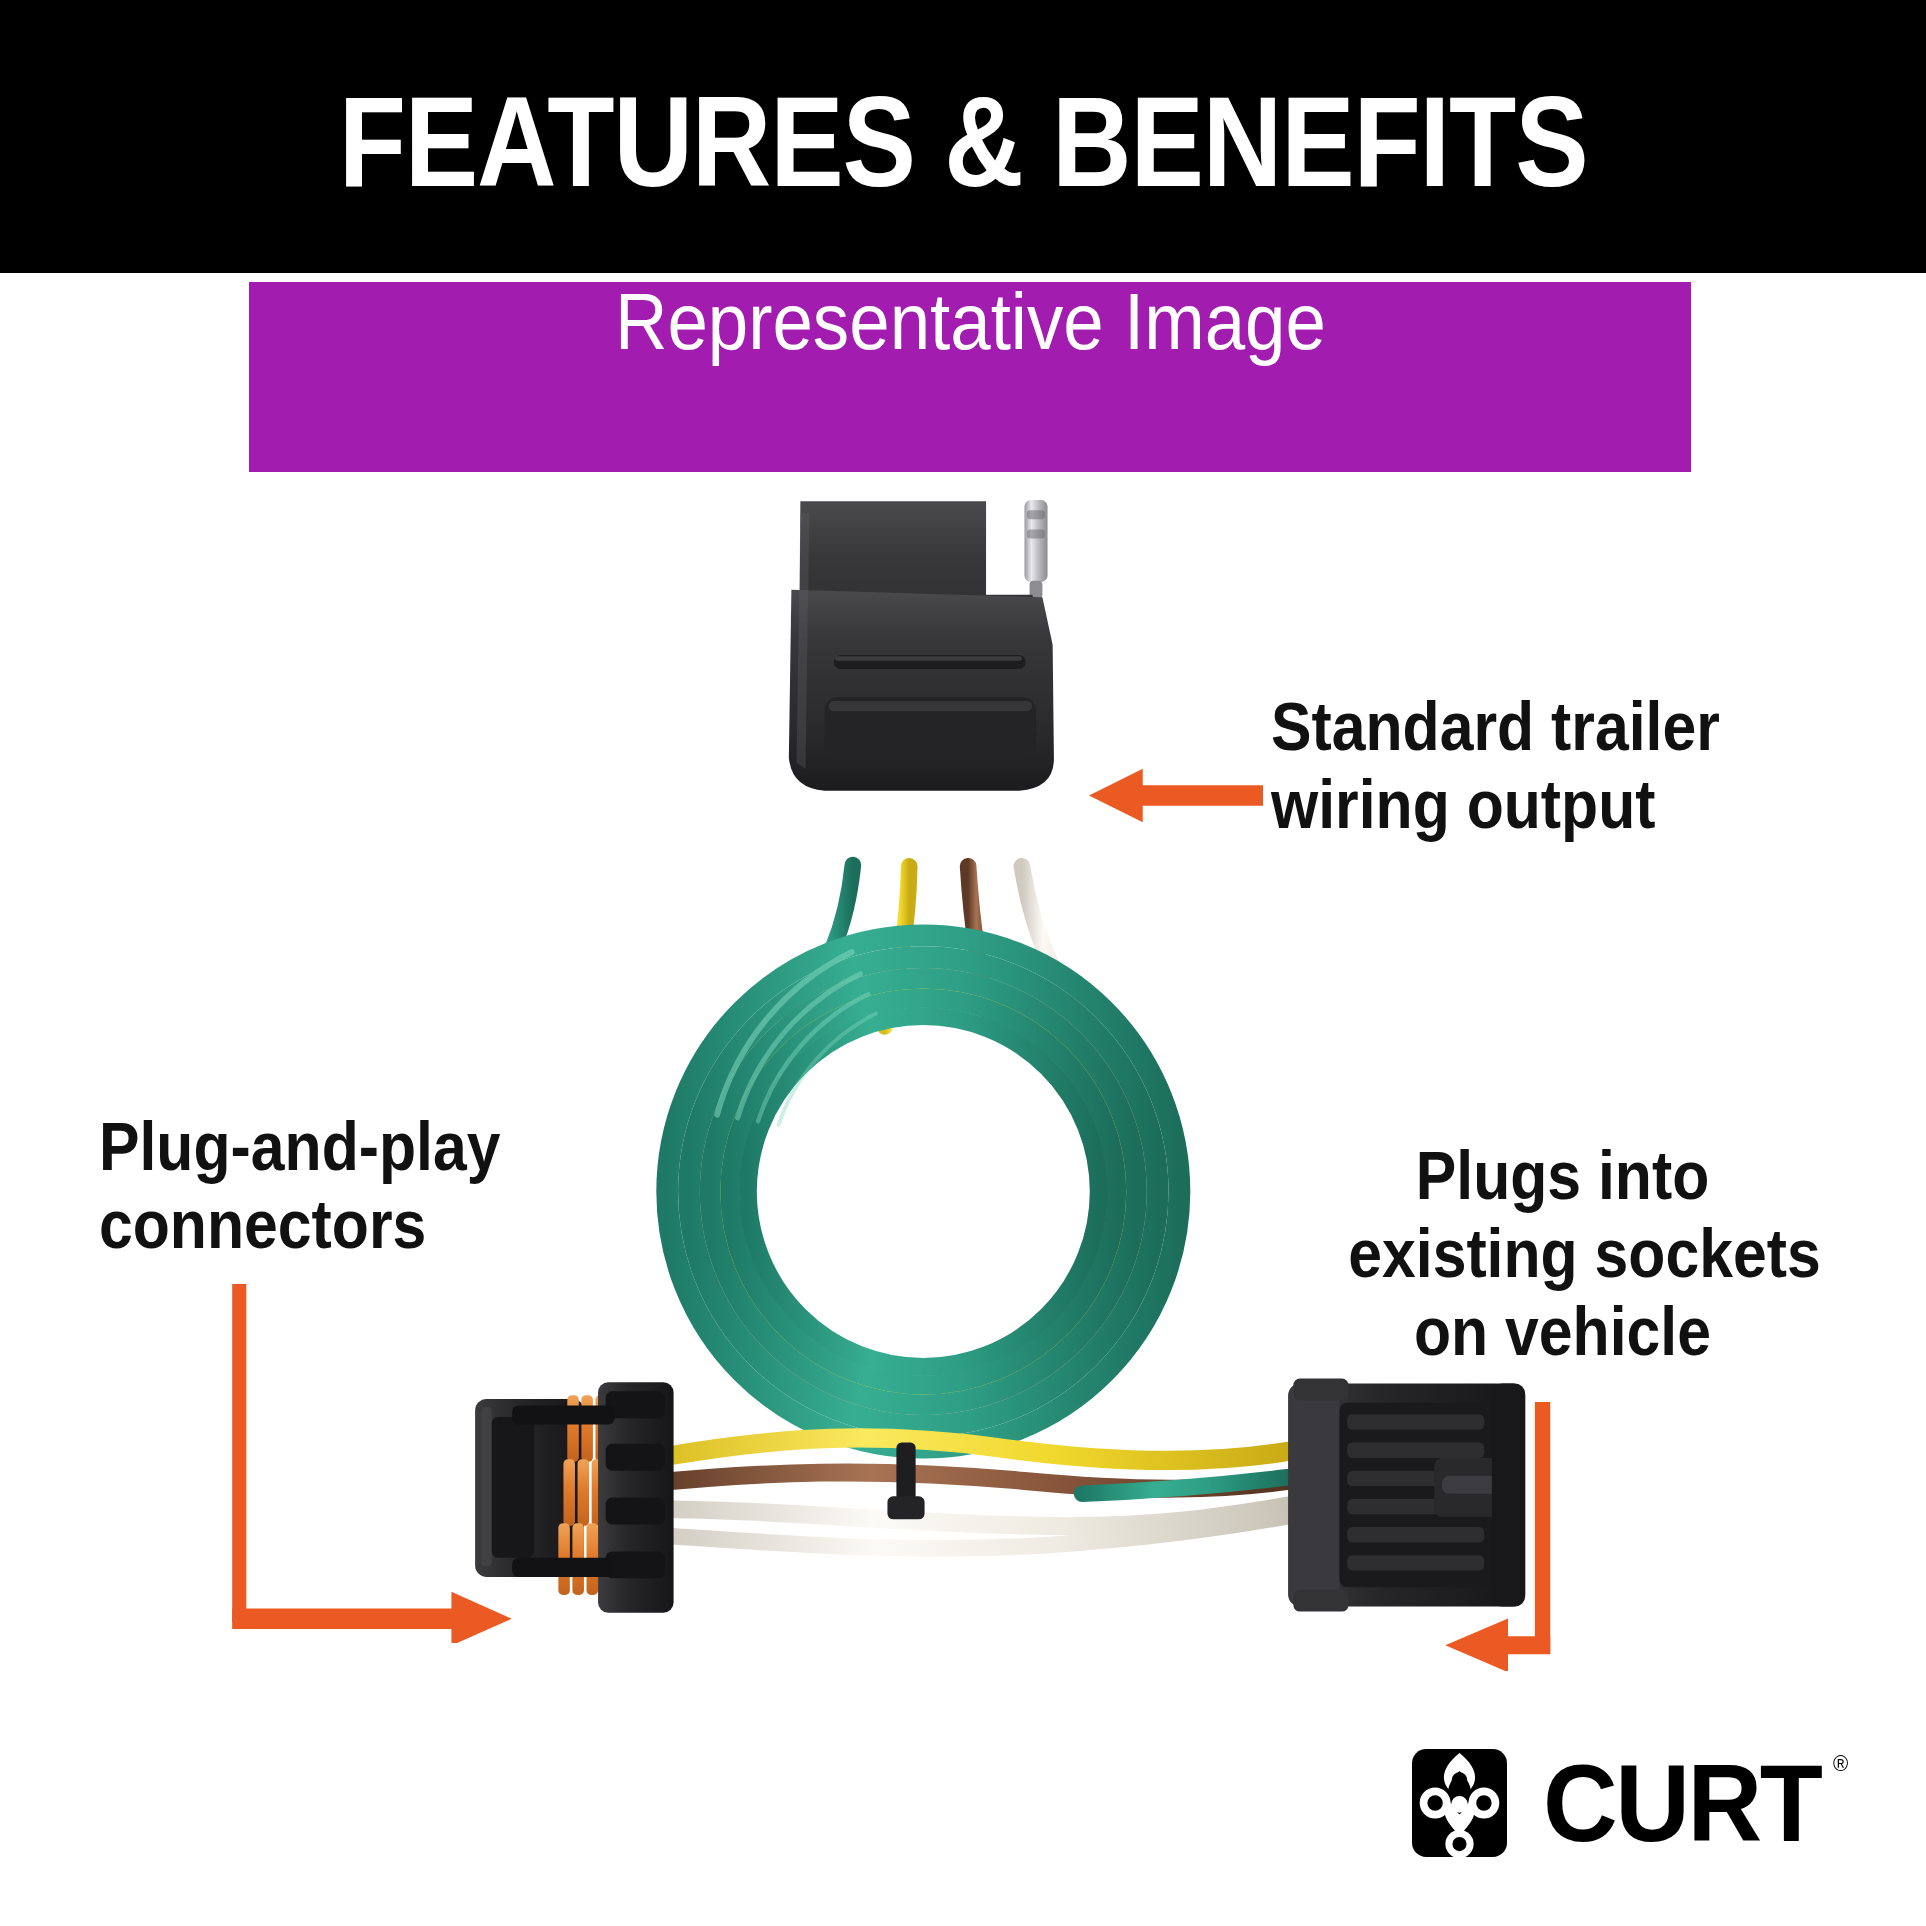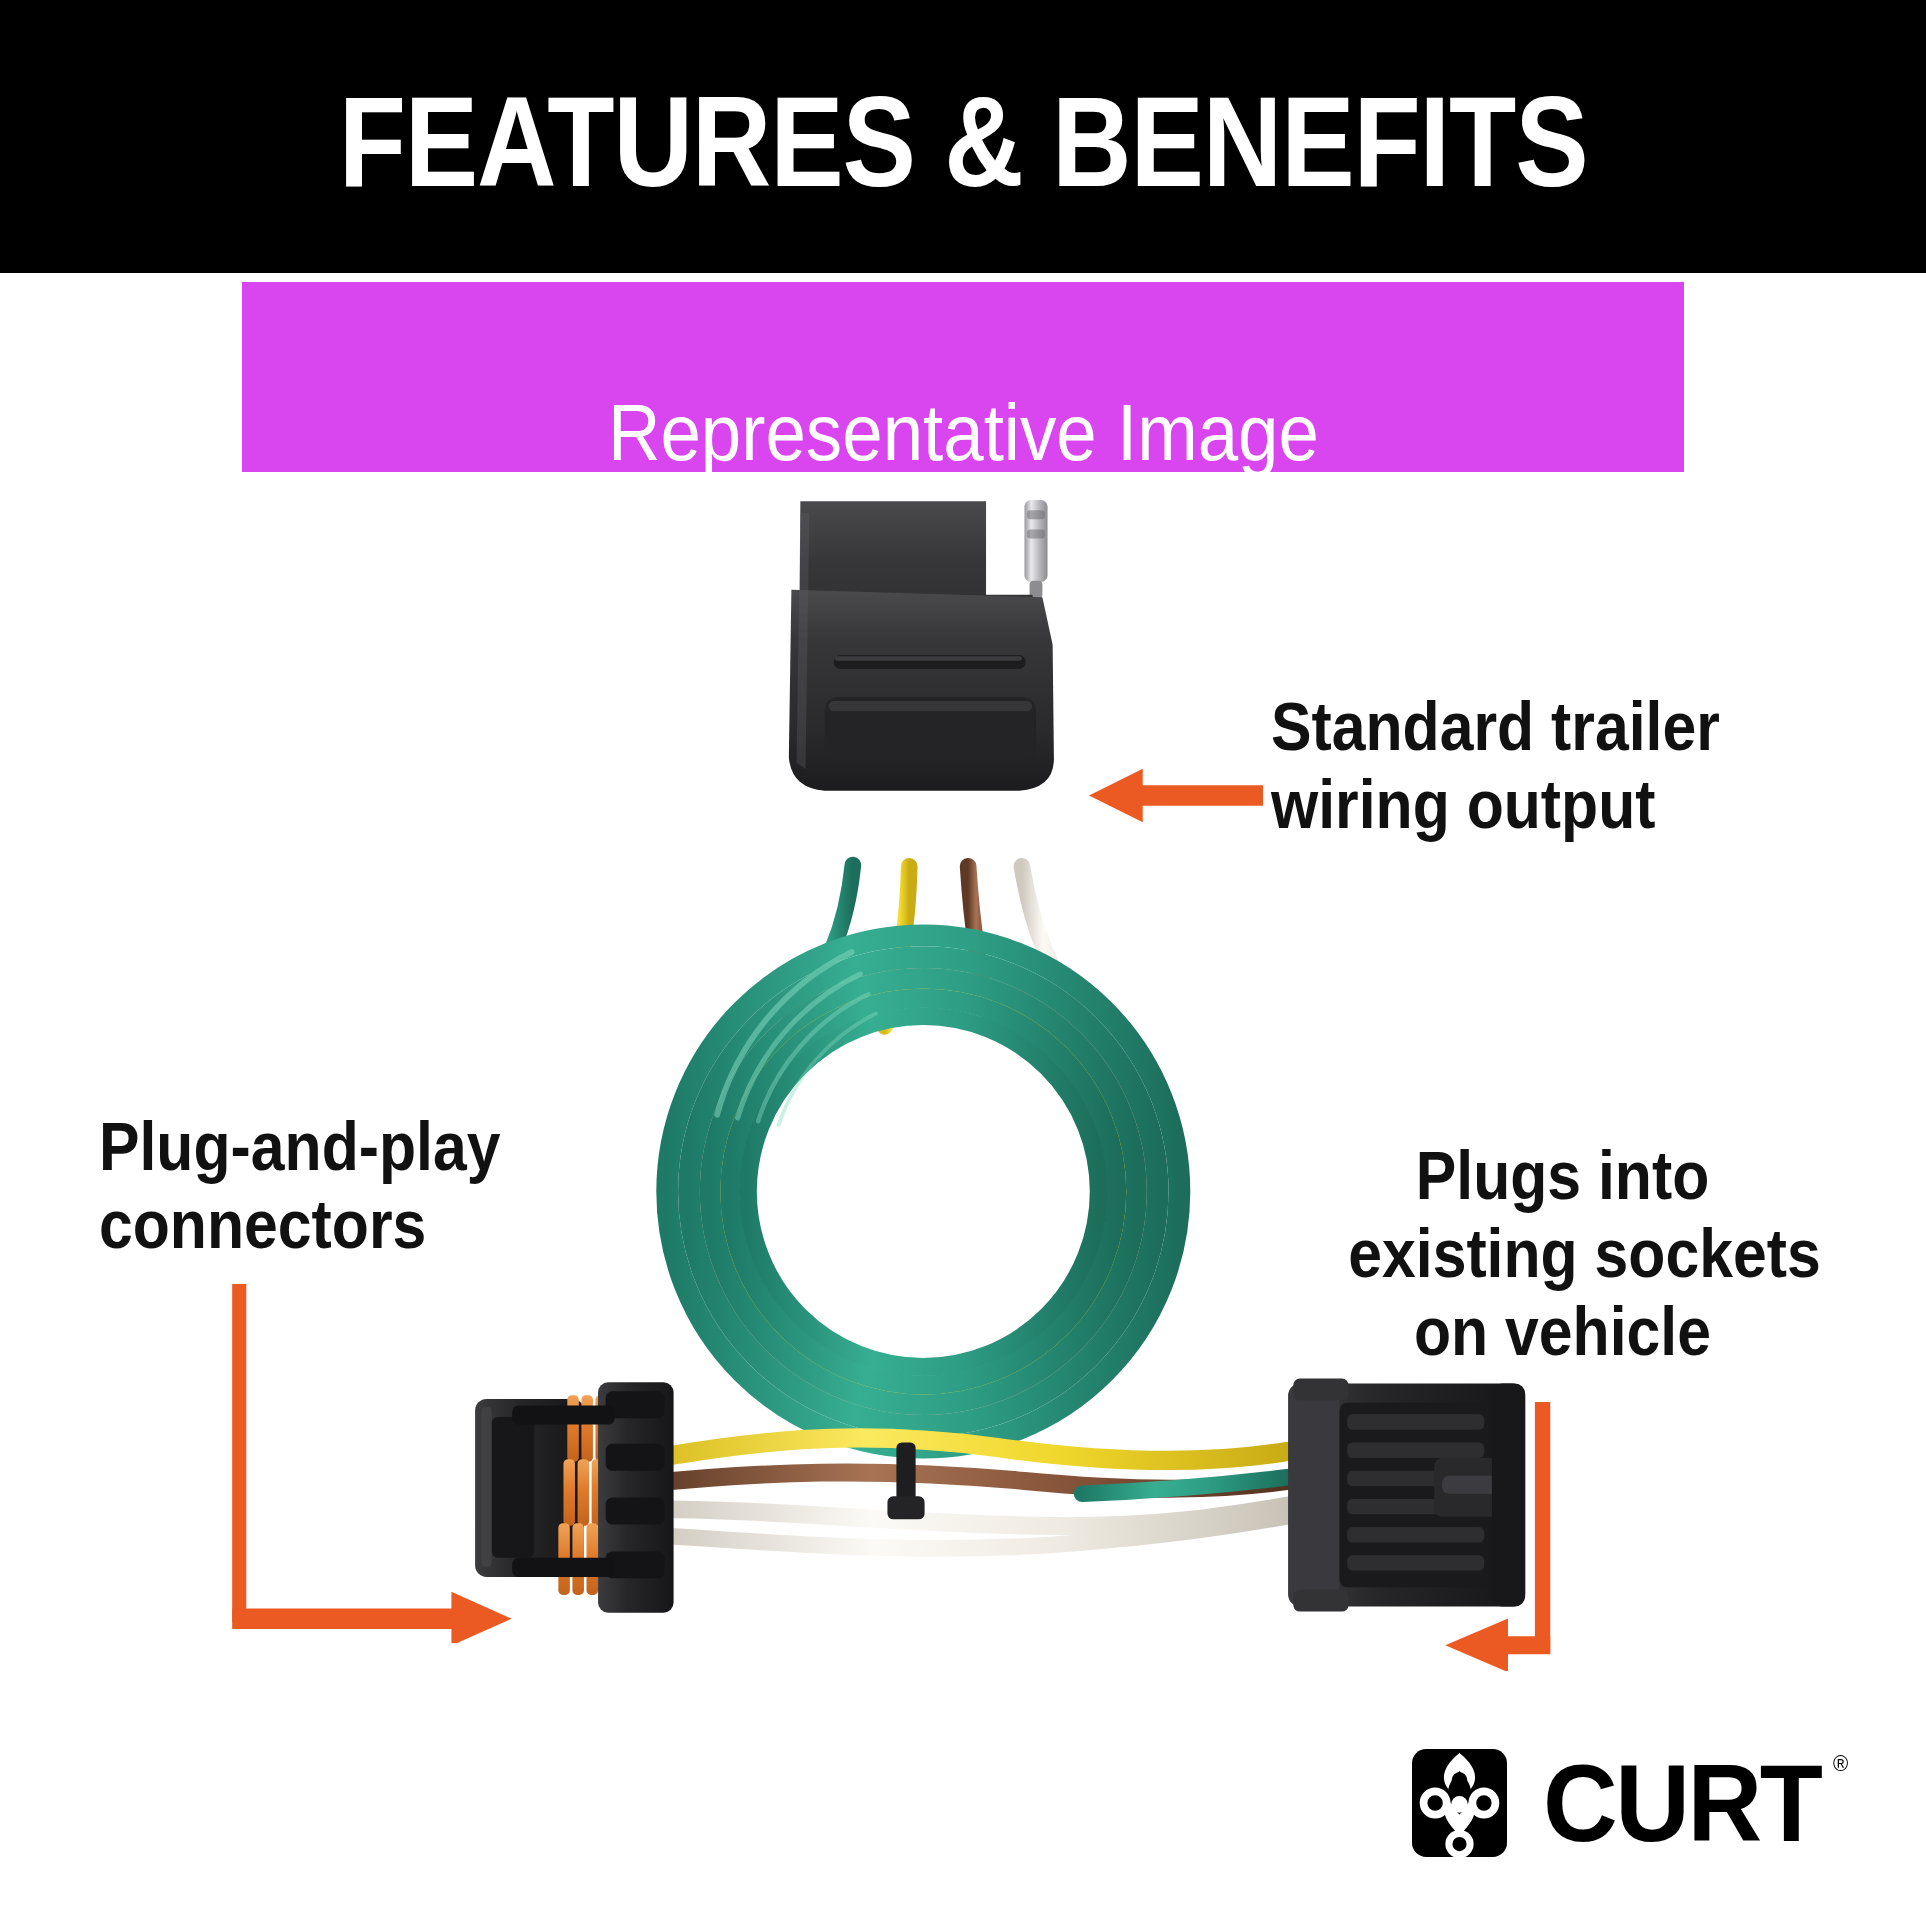--- a/index.html
+++ b/index.html
@@ -24,23 +24,23 @@
     letter-spacing:-1.3px;
     transform:scaleX(0.86);
     transform-origin:center center;
     white-space:nowrap;
     line-height:1;
     margin-top:11.5px;
   }
 
   
   .subtitle-band{
-    position:absolute;left:242px;top:282px;width:1442px;height:190px;
-    background:#d946ef;
-    display:flex;align-items:flex-end;justify-content:center;
+    position:absolute;left:249px;top:282px;width:1442px;height:190px;
+    background:#a21caf;
+    display:flex;align-items:flex-start;justify-content:center;
   }
   .subtitle-text{
     color:#ffffff;
     font-family:"Liberation Sans Narrow","Liberation Sans",sans-serif;
     font-weight:400;
     font-size:79px;
     transform:scaleX(0.92);
     white-space:nowrap;
     line-height:1;
   }

